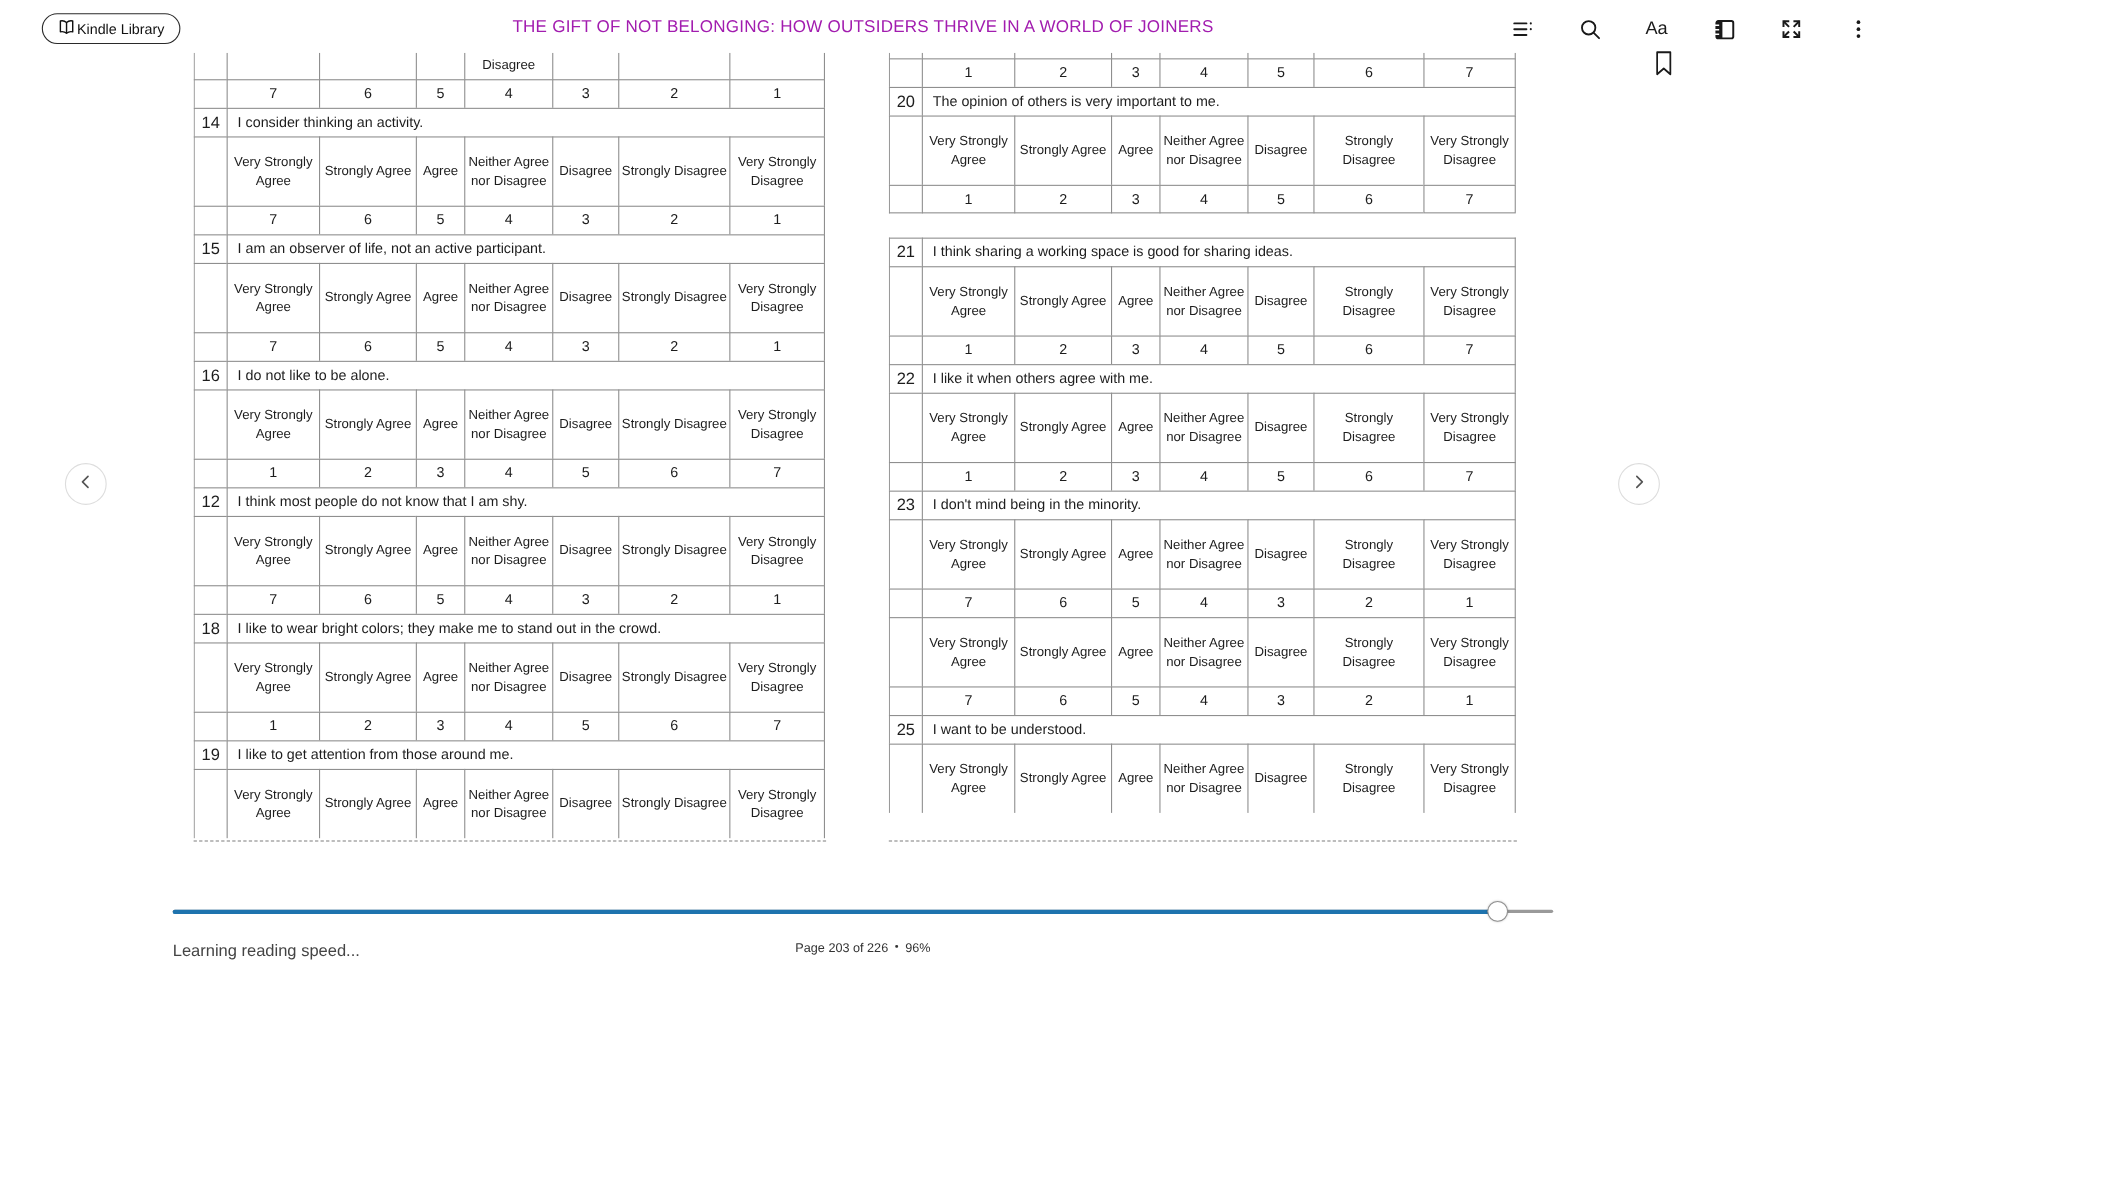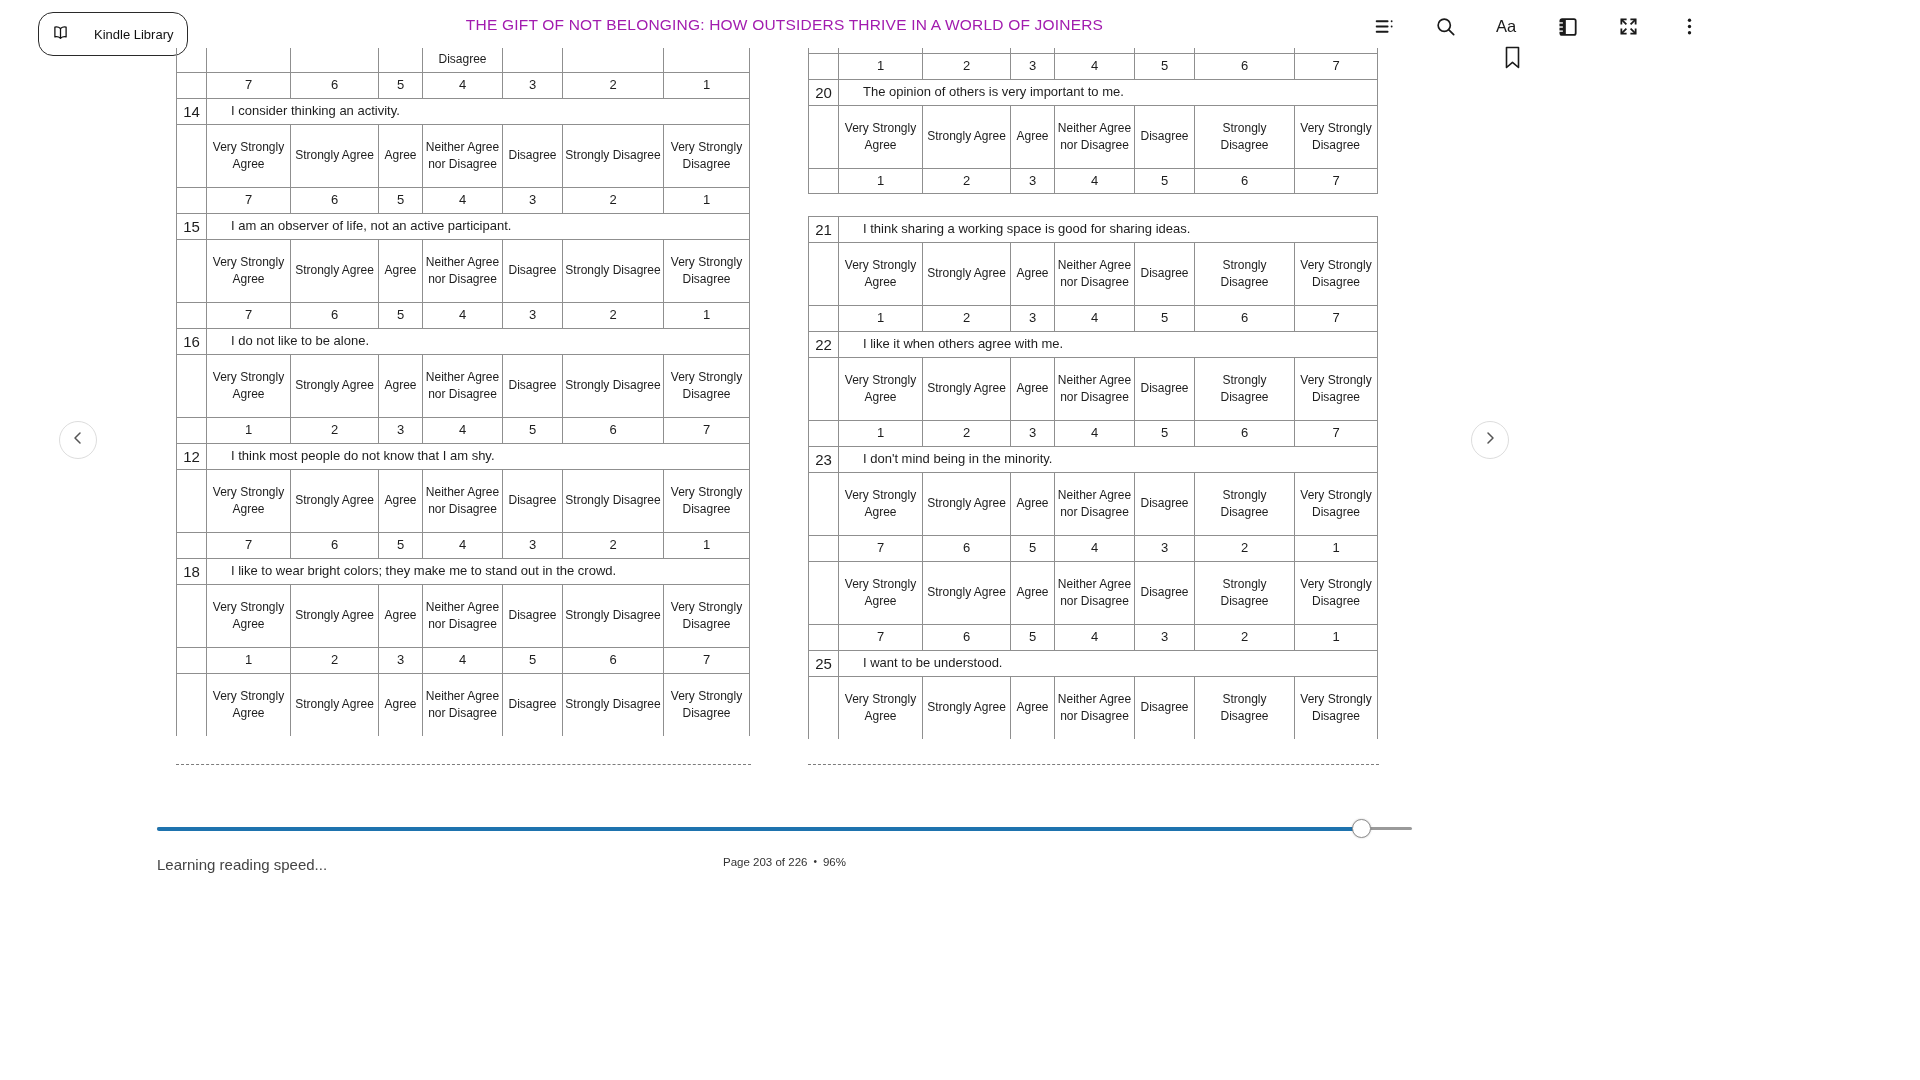--- a/index.html
+++ b/index.html
@@ -6,21 +6,21 @@
     --border:#8f8f8f;
     --ink:#1a1a1a;
     --muted:#555;
   }
   *{box-sizing:border-box;margin:0;padding:0;}
   html,body{width:1920px;height:1080px;overflow:hidden;background:#fff;
     font-family:"Liberation Sans","DejaVu Sans",sans-serif;color:var(--ink);}
 
   
   #topbar{position:absolute;left:0;top:0;width:1920px;height:52px;background:#fff;}
-  #library-btn{position:absolute;left:38px;top:12px;height:44px;display:flex;align-items:center;gap:25px;
+  #library-btn{position:absolute;left:38px;top:12px;height:28px;display:flex;align-items:center;gap:1px;
     padding:0 13px;border:1px solid #2a2a2a;border-radius:15px;background:#fff;cursor:pointer;
     font-size:13px;color:#111;}
   #book-title{position:absolute;left:157px;top:16px;width:1255px;text-align:center;
     font-size:15.5px;letter-spacing:.2px;color:#a21caf;white-space:nowrap;}
   #top-icons{position:absolute;left:1346px;top:12px;display:flex;align-items:center;gap:9px;}
   .icon-btn{width:28px;height:28px;display:flex;align-items:center;justify-content:center;
     background:none;border:none;cursor:pointer;color:#1a1a1a;font-size:17px;margin-left:24px;}
   .icon-btn svg{display:block;}
   #bookmark{position:absolute;left:1501px;top:46px;width:22px;height:28px;display:flex;
     align-items:flex-start;justify-content:center;background:none;border:none;cursor:pointer;}
@@ -39,21 +39,21 @@
   #col-right .trow{grid-template-columns:30px 84px 88px 44px 80px 60px 100px 84px;}
   .cell{border-left:1px solid var(--border);border-top:1px solid var(--border);
     display:flex;align-items:center;justify-content:center;text-align:center;
     font-size:12px;line-height:1.45;padding:1px 2px;color:#1d1d1d;}
   .trow .cell:last-child{border-right:1px solid var(--border);}
   .labels_partial{height:24px;} .labels_partial .cell{border-top:none;align-items:center;}
   .sliver{height:5px;} .sliver .cell{border-top:none;}
   .numbers{height:26px;} .numbers .cell{font-size:13px;}
   .statement{height:26px;}
   .statement .stmt-cell{grid-column:2 / -1;justify-content:flex-start;text-align:left;
-    padding-left:24px;font-size:13px;white-space:nowrap;overflow:hidden;}
+    padding-left:9px;font-size:13px;white-space:nowrap;overflow:hidden;}
   .statement .num-cell{font-size:15px;}
   .labels{height:63px;}
   .gap{height:22px;}
   .tend .cell{border-bottom:1px solid var(--border);}
 
   
   #slider{position:absolute;left:157px;top:819px;width:1255px;height:19px;cursor:pointer;}
   #slider-track{position:absolute;left:0;top:8px;width:1255px;height:3px;background:#9a9a9a;border-radius:2px;}
   #slider-fill{position:absolute;left:0;top:7.5px;width:1199px;height:4px;border-radius:2px;}
   #slider-knob{position:absolute;left:1195px;top:0;width:19px;height:19px;border-radius:50%;
@@ -296,20 +296,24 @@
     <div class="trow numbers">
       <div class="cell"></div>
       <div class="cell">1</div>
       <div class="cell">2</div>
       <div class="cell">3</div>
       <div class="cell">4</div>
       <div class="cell">5</div>
       <div class="cell">6</div>
       <div class="cell">7</div>
     </div>
+    <div class="trow statement">
+      <div class="cell num-cell">19</div>
+      <div class="cell stmt-cell">I like to get attention from those around me.</div>
+    </div>
     <div class="trow labels">
       <div class="cell"></div>
       <div class="cell">Very Strongly Agree</div>
       <div class="cell">Strongly Agree</div>
       <div class="cell">Agree</div>
       <div class="cell">Neither Agree nor Disagree</div>
       <div class="cell">Disagree</div>
       <div class="cell">Strongly Disagree</div>
       <div class="cell">Very Strongly Disagree</div>
     </div>

